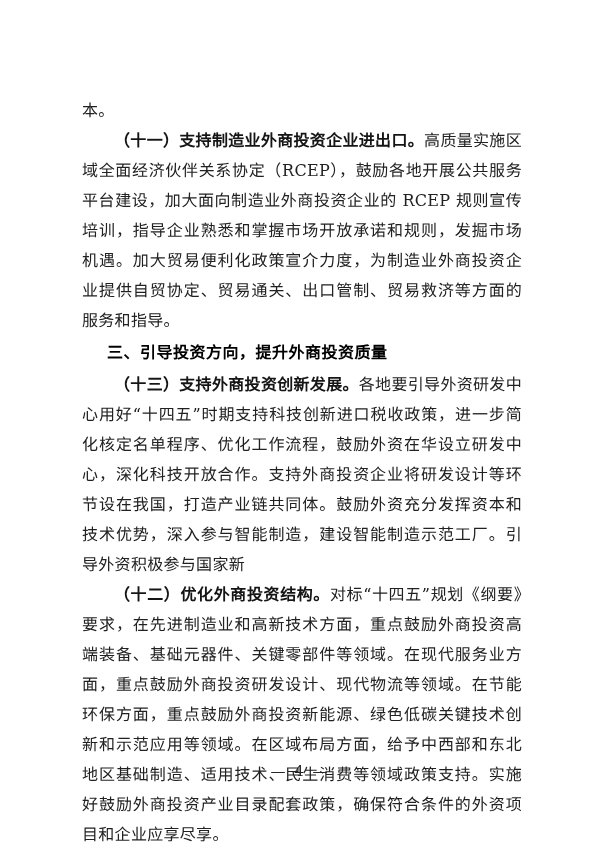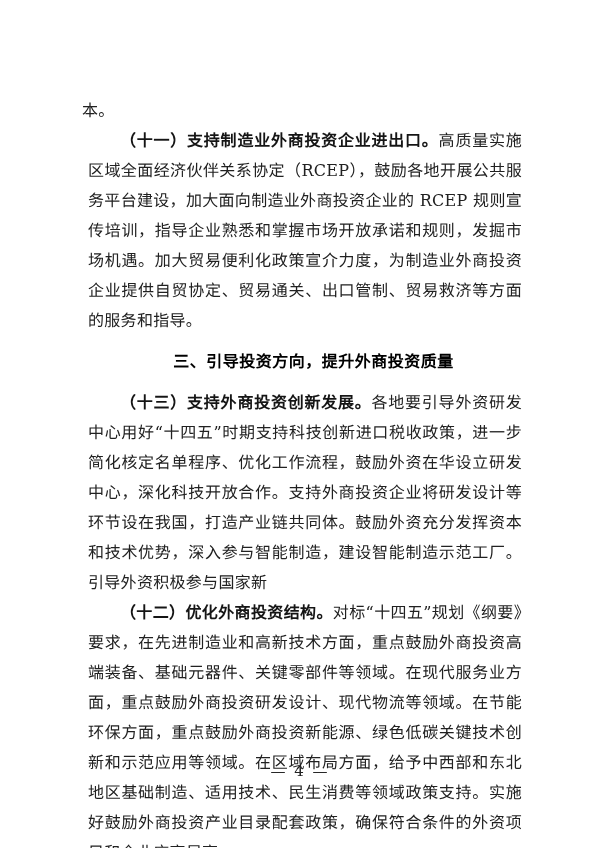--- a/index.html
+++ b/index.html
@@ -26,36 +26,34 @@
     margin: 0;
     font-size: 16px;
     line-height: 30px;
     text-align: justify;
     text-align-last: left;
     letter-spacing: 0.3px;
     word-break: break-all;
   }
   .content p.indent {
     text-indent: 2em;
-    margin-left: 6px;
   }
   .para-lead {
     font-weight: bold;
     color: #151515;
   }
   .section-heading {
-    margin: 11px;
+    margin: 2px;
     font-family: "DejaVu Sans", sans-serif;
     font-weight: bold;
     font-size: 16px;
     line-height: 30px;
     color: #000000;
     text-indent: 23px;
     letter-spacing: 0.5px;
-    text-align: center;
   }
   .page-footer {
     position: absolute;
     left: 0;
     top: 756px;
     width: 100%;
     text-align: center;
     font-size: 15px;
     line-height: 30px;
     color: #212121;

